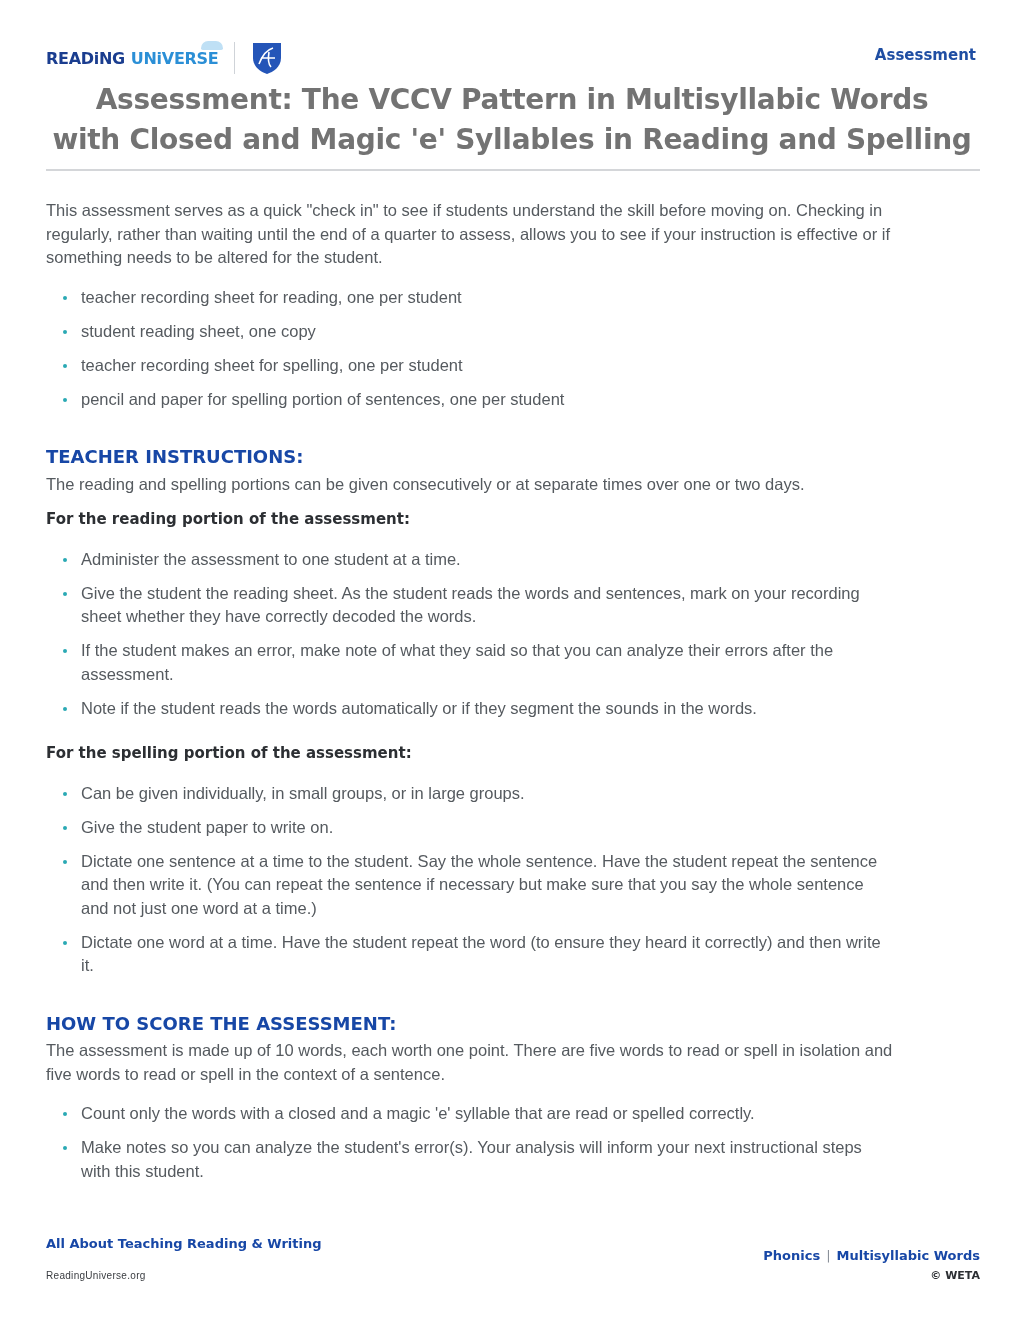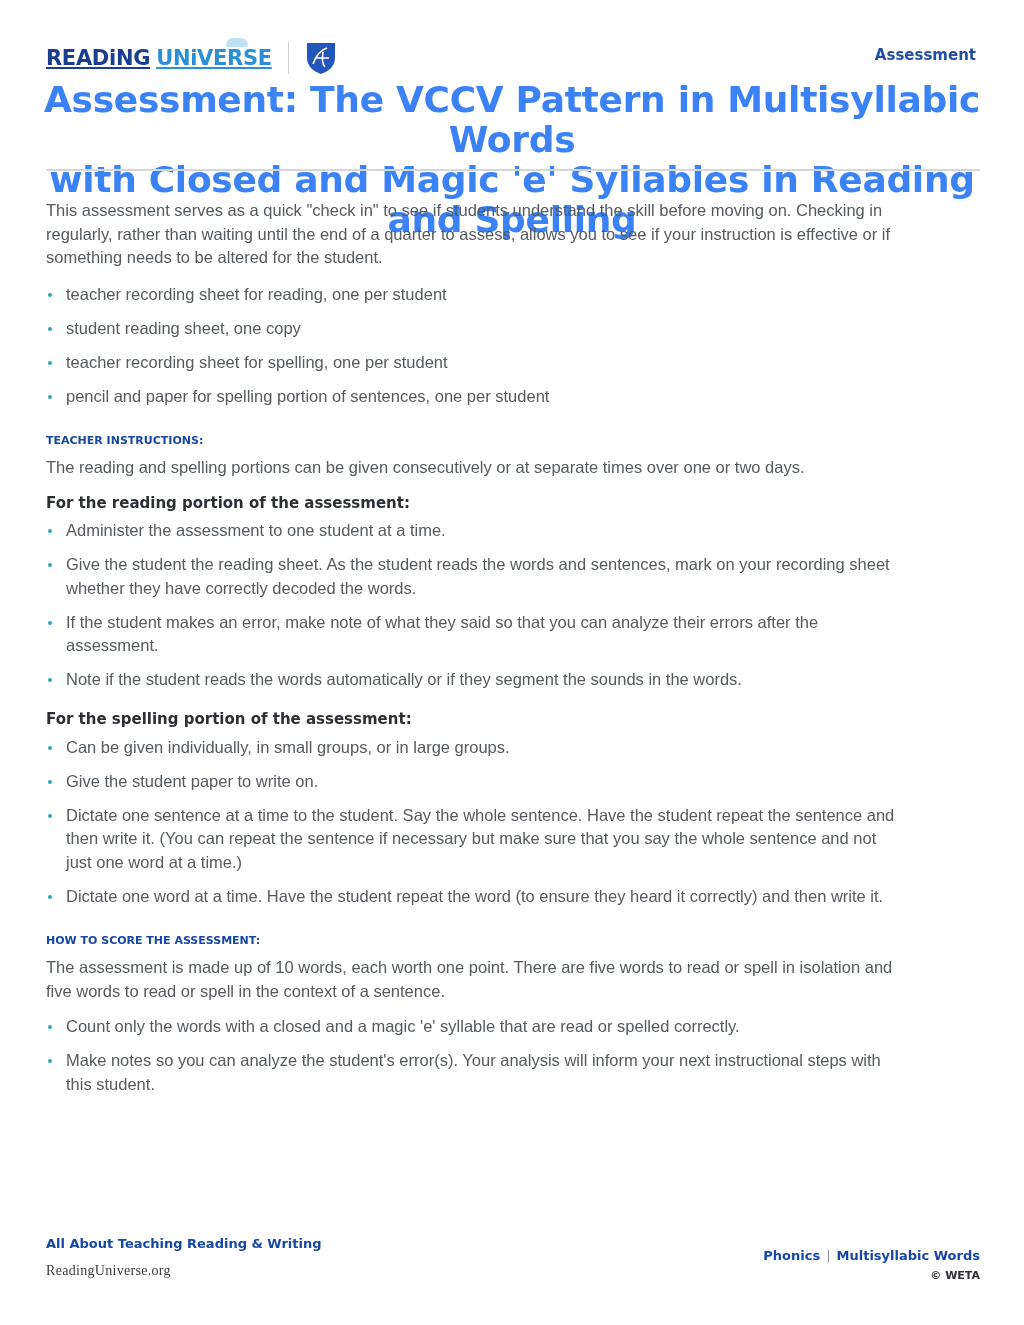--- a/index.html
+++ b/index.html
@@ -2,46 +2,46 @@
 <html><head>
 <meta charset="utf-8">
 <style>
   html, body { margin: 0; padding: 0; background: #ffffff; }
   body {
     width: 1024px; height: 1325px; position: relative; overflow: hidden;
     font-family: "Liberation Sans", sans-serif; color: #555a5f;
   }
   .header { position: absolute; left: 46px; top: 36px; right: 44px; height: 40px; }
   .logo { position: absolute; left: 0; top: 4px; display: flex; align-items: center; }
-  .logo-word { font-family: "DejaVu Sans", sans-serif; font-weight: bold; font-size: 21px; letter-spacing: -0.3px; text-decoration: underline; }
+  .logo-word { font-family: "DejaVu Sans", sans-serif; font-weight: bold; font-size: 16px; letter-spacing: -0.3px; }
   .logo-reading { color: #1a3d8f; }
   .logo-universe { color: #2b8fd6; margin-left: 6px; position: relative; }
   .logo-cloud { position: absolute; left: 70px; top: -8px; width: 22px; height: 9px; background: #bfe0f5; border-radius: 8px 8px 2px 2px; }
   .logo-divider { width: 1px; height: 32px; background: #cfd3d8; margin: 0 14px 0 16px; }
   .aft-shield { width: 36px; height: 36px; }
   .header-tag { position: absolute; right: 4px; top: 10px; font-family: "DejaVu Sans", sans-serif; font-weight: bold; font-size: 15px; color: #1f4ea3; }
 
   .title { position: absolute; left: 40px; right: 40px; top: 80px; text-align: center;
-    font-family: "DejaVu Sans", sans-serif; font-weight: bold; font-size: 36px; line-height: 40px; color: #3b82f6; letter-spacing: -0.3px; }
+    font-family: "DejaVu Sans", sans-serif; font-weight: bold; font-size: 28px; line-height: 40px; color: #737373; letter-spacing: -0.3px; }
   .title-rule { position: absolute; left: 46px; right: 44px; top: 169px; height: 2px; background: #d4d6d9; }
 
   .content { position: absolute; left: 46px; top: 184px; width: 860px; font-size: 16.5px; line-height: 23.5px; }
   .intro { margin: 15px 0 13px 0; }
   .label-dark { font-family: "DejaVu Sans", sans-serif; font-weight: bold; font-size: 15px; color: #2c2f33; margin: 0 0 4px 0; }
-  .label-blue { font-family: "DejaVu Sans", sans-serif; font-weight: bold; font-size: 11px; color: #1747a6; margin: 4px 0 4px 0; }
-  ul { list-style: none; margin: 1px; padding: 0; }
+  .label-blue { font-family: "DejaVu Sans", sans-serif; font-weight: bold; font-size: 18px; color: #1747a6; margin: 12px 0 4px 0; }
+  ul { list-style: none; margin: 16px; padding: 0; }
   li { position: relative; padding-left: 19px; margin-bottom: 10.5px; }
   li .dot { position: absolute; left: 1px; top: 10px; width: 4px; height: 4px; border-radius: 50%; background: #2aa9b4; }
   .para { margin: 0 0 12px 0; }
   .gap-s { height: 6px; }
 
   .footer-left { position: absolute; left: 46px; top: 1236px; }
   .footer-right { position: absolute; right: 44px; top: 1236px; text-align: right; margin-top: 12px; }
   .foot-strong { font-family: "DejaVu Sans", sans-serif; font-weight: bold; font-size: 13px; color: #1747a6; }
-  .foot-small { font-family: Liberation Serif, serif; font-size: 14px; color: #3a3d41; margin-top: 12px; letter-spacing: 0.3px; }
+  .foot-small { font-family: Liberation Sans, sans-serif; font-size: 10px; color: #3a3d41; margin-top: 19px; letter-spacing: 0.3px; }
   .foot-small-bold { font-family: "DejaVu Sans", sans-serif; font-weight: bold; font-size: 11px; color: #2c2f33; margin-top: 6px; }
   .foot-sep { color: #8a9099; font-weight: normal; margin: 0 6px; }
 </style>
 </head>
 <body>
 
 <div class="header">
   <div class="logo">
     <span class="logo-word logo-reading">READiNG</span>
     <span class="logo-word logo-universe">

